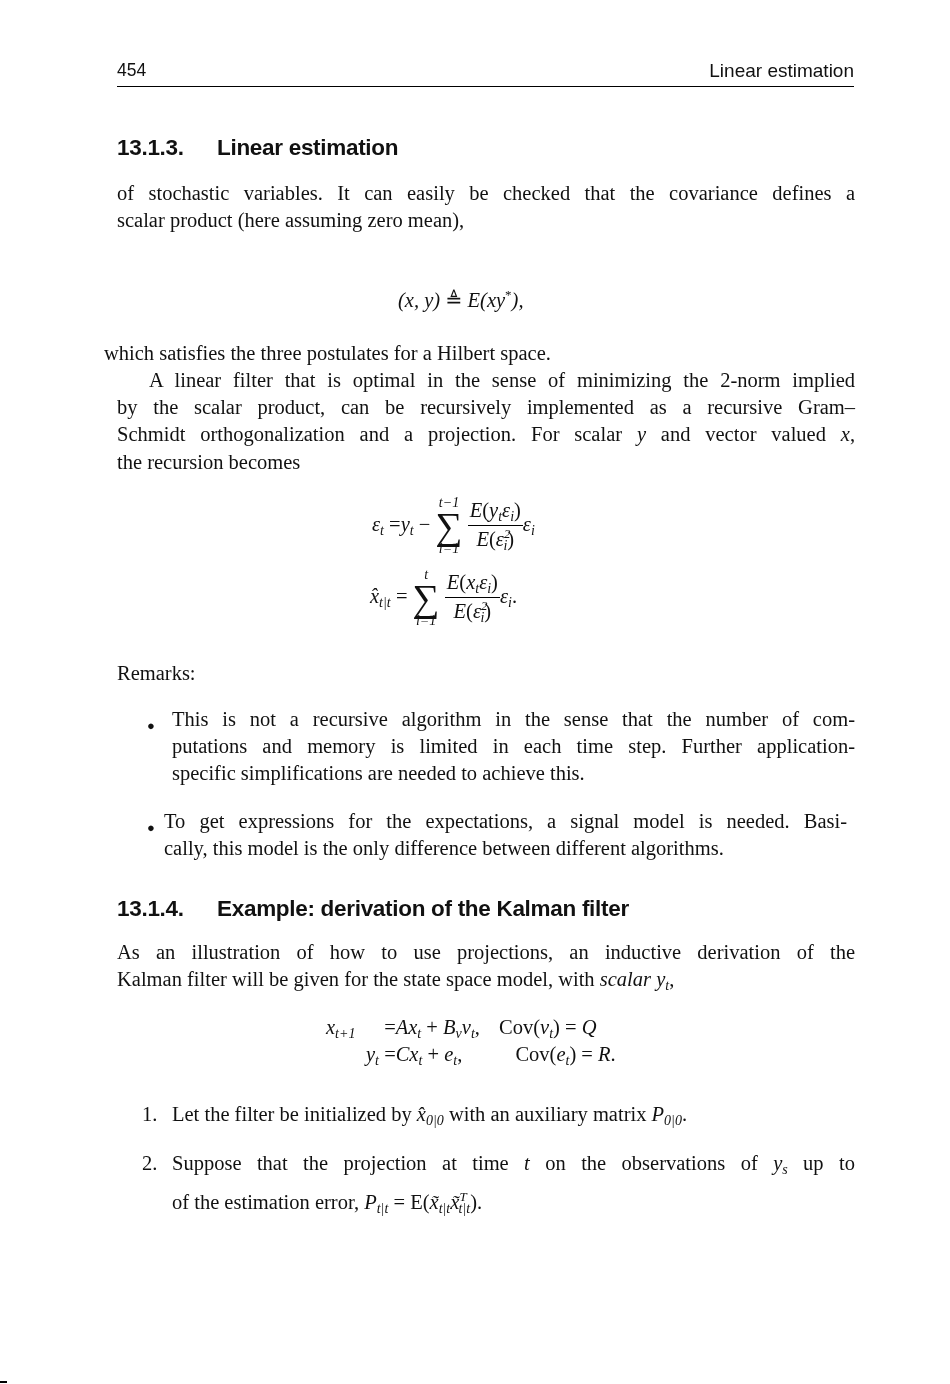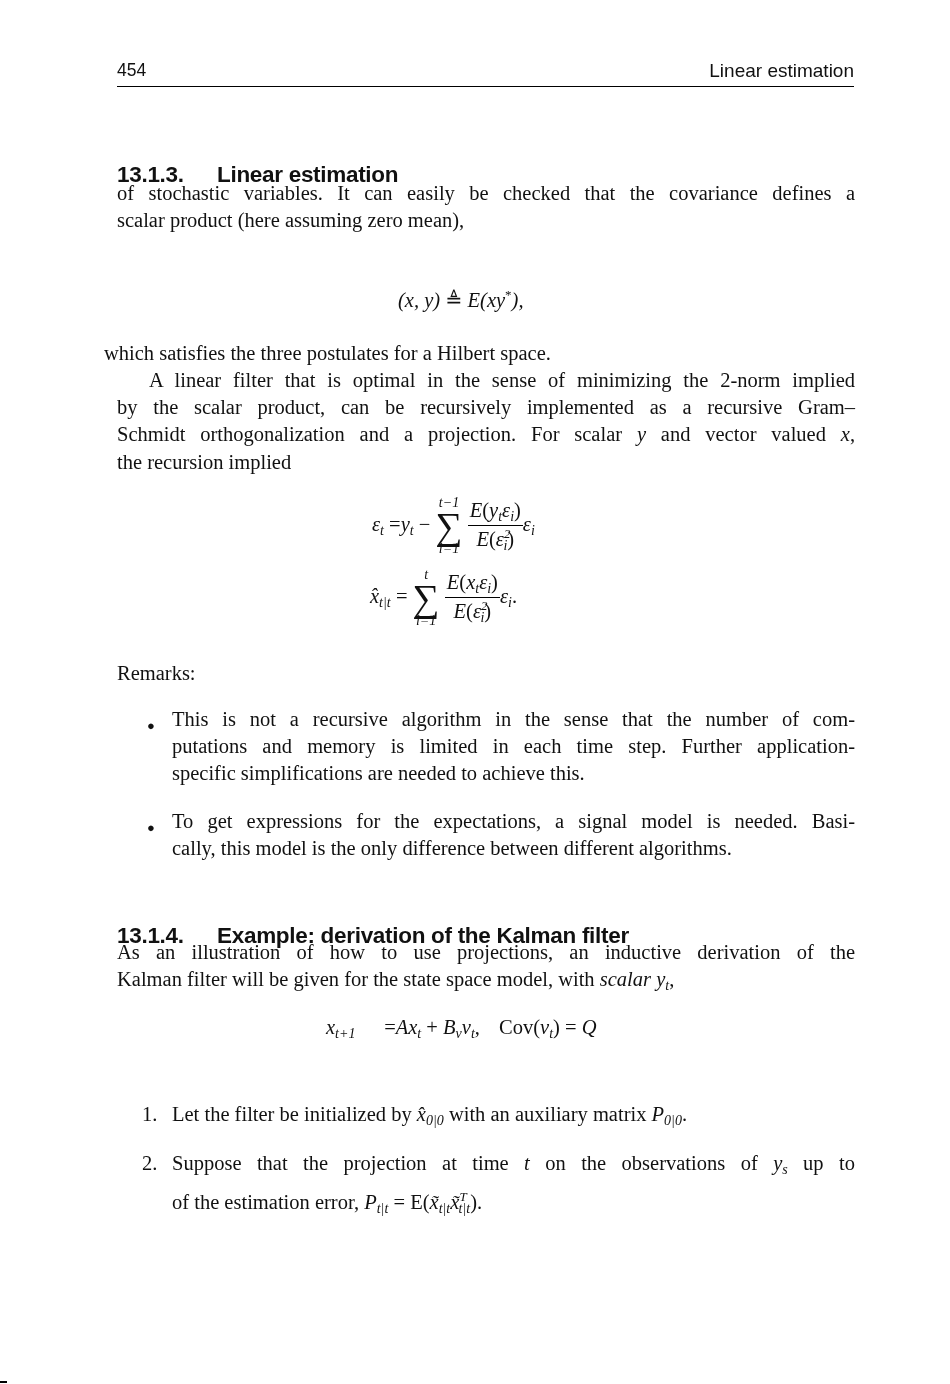--- a/index.html
+++ b/index.html
@@ -2,21 +2,21 @@
 <html><head>
 <meta charset="utf-8">
 <style>
   html, body { margin: 0; padding: 0; background: #ffffff; }
   body { width: 950px; height: 1384px; position: relative; overflow: hidden; color: #111; }
   .abs { position: absolute; }
   .header { left: 117px; top: 58px; width: 737px; height: 28px; border-bottom: 1.3px solid #000; }
   .pageno { position: absolute; left: 0; top: 2px; font-size: 17.5px; font-family: "Liberation Sans", sans-serif; }
   .runhead { position: absolute; right: 0; top: 2px; font-size: 19px; font-family: "Liberation Sans", sans-serif; }
   .h2 { font-family: "Liberation Sans", sans-serif; font-weight: bold; font-size: 22.5px; letter-spacing: -0.3px; }
-  .h2 .num { display: inline-block; width: 100px; margin-top: 27px; }
+  .h2 .num { display: inline-block; width: 100px; }
   .p { font-family: "Liberation Serif", serif; font-size: 20.5px; line-height: 27.2px; width: 738px; text-align: justify; }
   .p .line { display: block; white-space: nowrap; text-align: justify; text-align-last: justify; }
   .p .last { text-align-last: left; }
   .eq { font-family: "Liberation Serif", serif; font-size: 20.5px; }
   .sub { font-size: 14px; vertical-align: -4px; font-style: italic; }
   .sup { font-size: 13px; vertical-align: 8px; }
   .frac { display: inline-block; vertical-align: middle; text-align: center; }
   .frac .num, .frac .den { display: block; padding: 0 2px; }
   .frac .num { border-bottom: 1.2px solid #000; }
   .sum { display: inline-block; text-align: center; vertical-align: middle; line-height: 1; }
@@ -45,21 +45,21 @@
   (x, y) <span style="font-style:normal; position:relative;">≜</span> E(xy<span class="sup" style="font-style:normal;">*</span>),
 </div>
 
 <div class="abs p" style="left:104px; top:340px;">
   <span class="line last">which satisfies the three postulates for a Hilbert space.</span>
 </div>
 <div class="abs p" style="left:117px; top:367px;">
   <span class="line" style="text-indent:32px;">A linear filter that is optimal in the sense of minimizing the 2-norm implied</span>
   <span class="line">by the scalar product, can be recursively implemented as a recursive Gram–</span>
   <span class="line">Schmidt orthogonalization and a projection. For scalar <i>y</i> and vector valued <i>x</i>,</span>
-  <span class="line last">the recursion implied</span>
+  <span class="line last">the recursion becomes</span>
 </div>
 
 <div class="abs eq" style="left:372px; top:496px;">
   <i>ε</i><span class="sub">t</span> =<i>y</i><span class="sub">t</span> −
   <span class="sum">
     <span class="lim">t−1</span>
     <span class="big">∑</span>
     <span class="lim">i=1</span>
   </span>
   <span class="frac">
@@ -86,39 +86,43 @@
 </div>
 
 <div class="abs" style="left:147px; top:716px;"><span style="font-size:13px;">●</span></div>
 <div class="abs p" style="left:172px; top:706px; width:683px;">
   <span class="line">This is not a recursive algorithm in the sense that the number of com-</span>
   <span class="line">putations and memory is limited in each time step. Further application-</span>
   <span class="line last">specific simplifications are needed to achieve this.</span>
 </div>
 
 <div class="abs" style="left:147px; top:818px;"><span style="font-size:13px;">●</span></div>
-<div class="abs p" style="left:172px; top:808px; width:683px;">
+<div class="abs p" style="left:164px; top:808px; width:683px;">
   <span class="line">To get expressions for the expectations, a signal model is needed. Basi-</span>
   <span class="line last">cally, this model is the only difference between different algorithms.</span>
 </div>
 
 <div class="abs h2" style="left:117px; top:896px;">
   <span class="num">13.1.4.</span><span>Example: derivation of the Kalman filter</span>
 </div>
 
 <div class="abs p" style="left:117px; top:939px;">
   <span class="line">As an illustration of how to use projections, an inductive derivation of the</span>
   <span class="line last">Kalman filter will be given for the state space model, with <i>scalar y</i><span class="sub">t</span>,</span>
 </div>
 
 <div class="abs eq" style="left:326px; top:1016px;">
   <div style="white-space:nowrap;">
     <span style="display:inline-block; width:53px; text-align:left;"><i>x</i><span class="sub">t+1</span></span> =<i>Ax</i><span class="sub">t</span> + <i>B</i><span class="sub">v</span><i>v</i><span class="sub">t</span>,
     <span style="display:inline-block; margin-left:14px;">Cov(<i>v</i><span class="sub">t</span>) = <i>Q</i></span>
   </div>
+  <div style="white-space:nowrap; margin-top:1px;">
+    <span style="display:inline-block; width:53px; text-align:right;"><i>y</i><span class="sub">t</span></span> =<i>Cx</i><span class="sub">t</span> + <i>e</i><span class="sub">t</span>,
+    <span style="display:inline-block; margin-left:48px;">Cov(<i>e</i><span class="sub">t</span>) = <i>R</i>.</span>
+  </div>
 </div>
 
 <div class="abs p" style="left:142px; top:1101px; width:30px;">1.</div>
 <div class="abs p" style="left:172px; top:1101px; width:683px;">
   <span class="line last">Let the filter be initialized by <i>x̂</i><span class="sub">0|0</span> with an auxiliary matrix <i>P</i><span class="sub">0|0</span>.</span>
 </div>
 
 <div class="abs p" style="left:142px; top:1150px; width:30px;">2.</div>
 <div class="abs p" style="left:172px; top:1150px; width:683px;">
   <span class="line">Suppose that the projection at time <i>t</i> on the observations of <i>y</i><span class="sub">s</span> up to</span>

